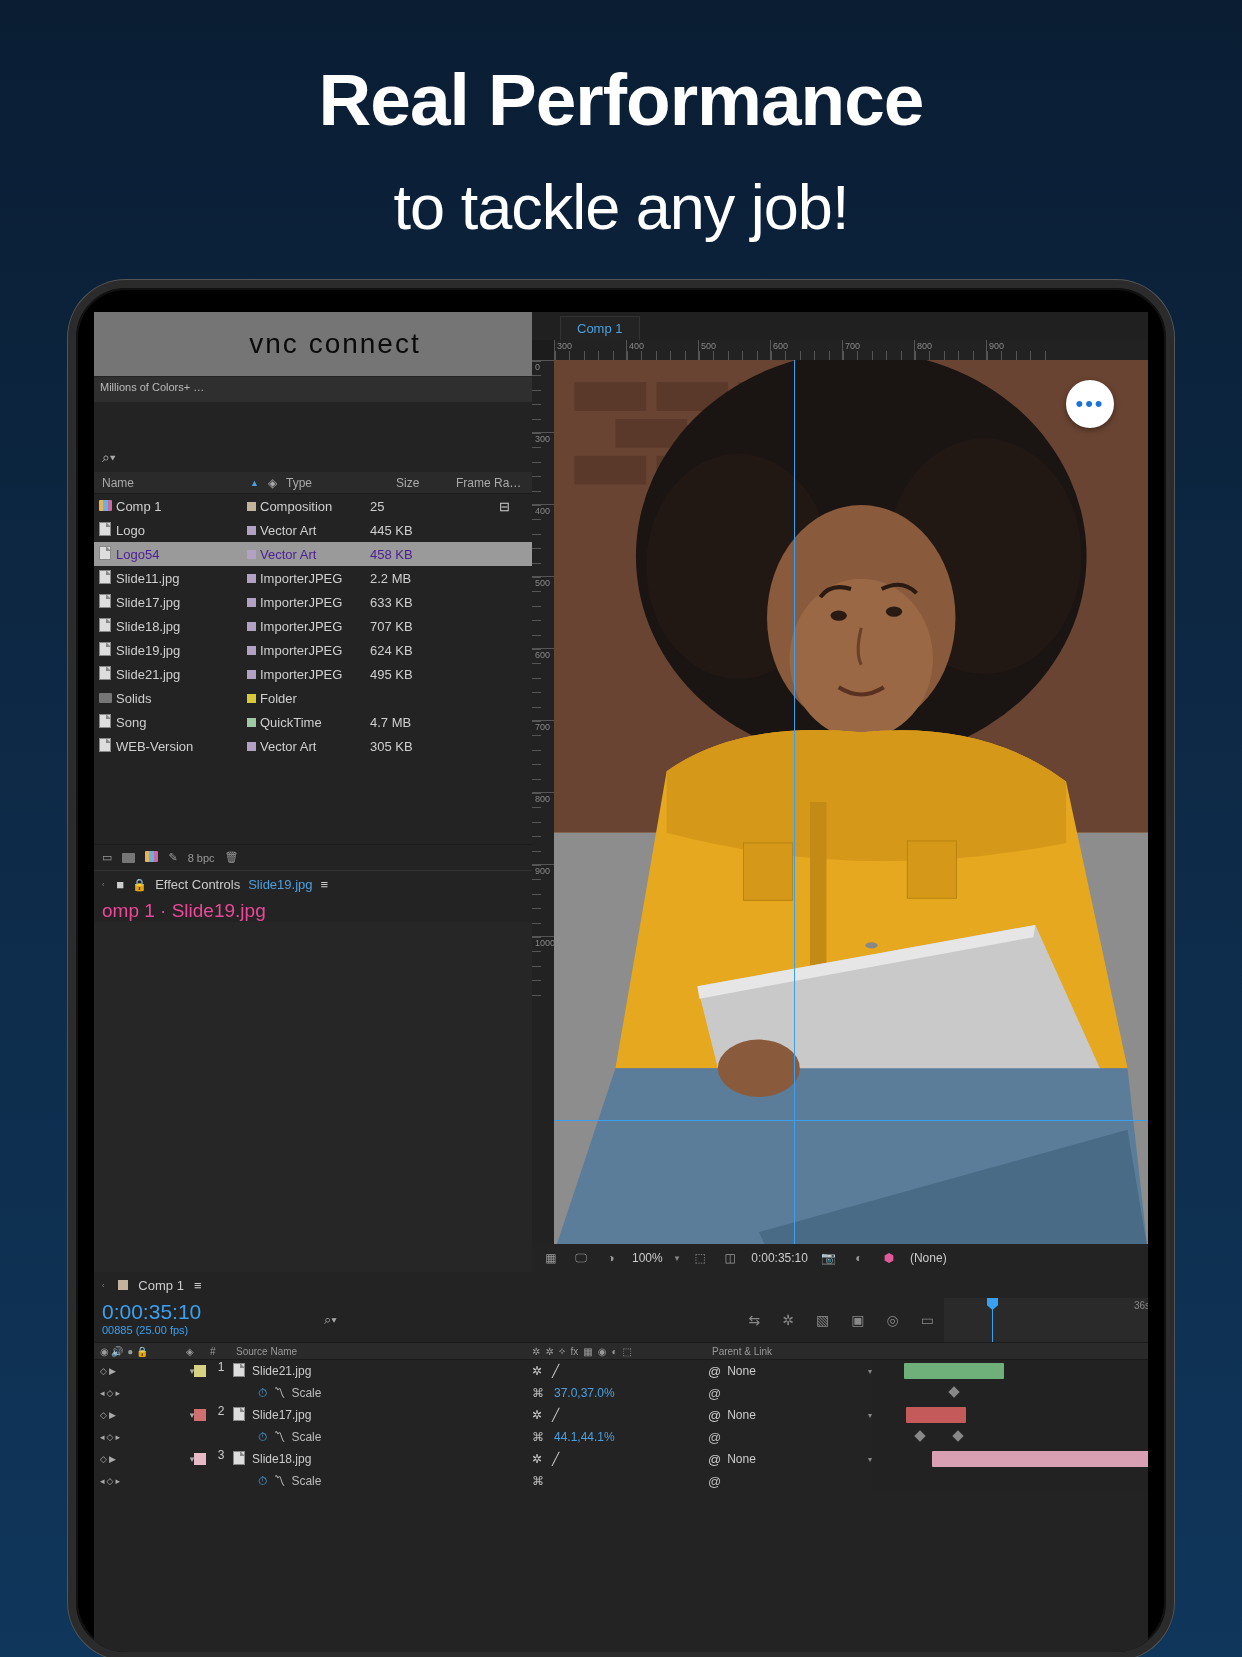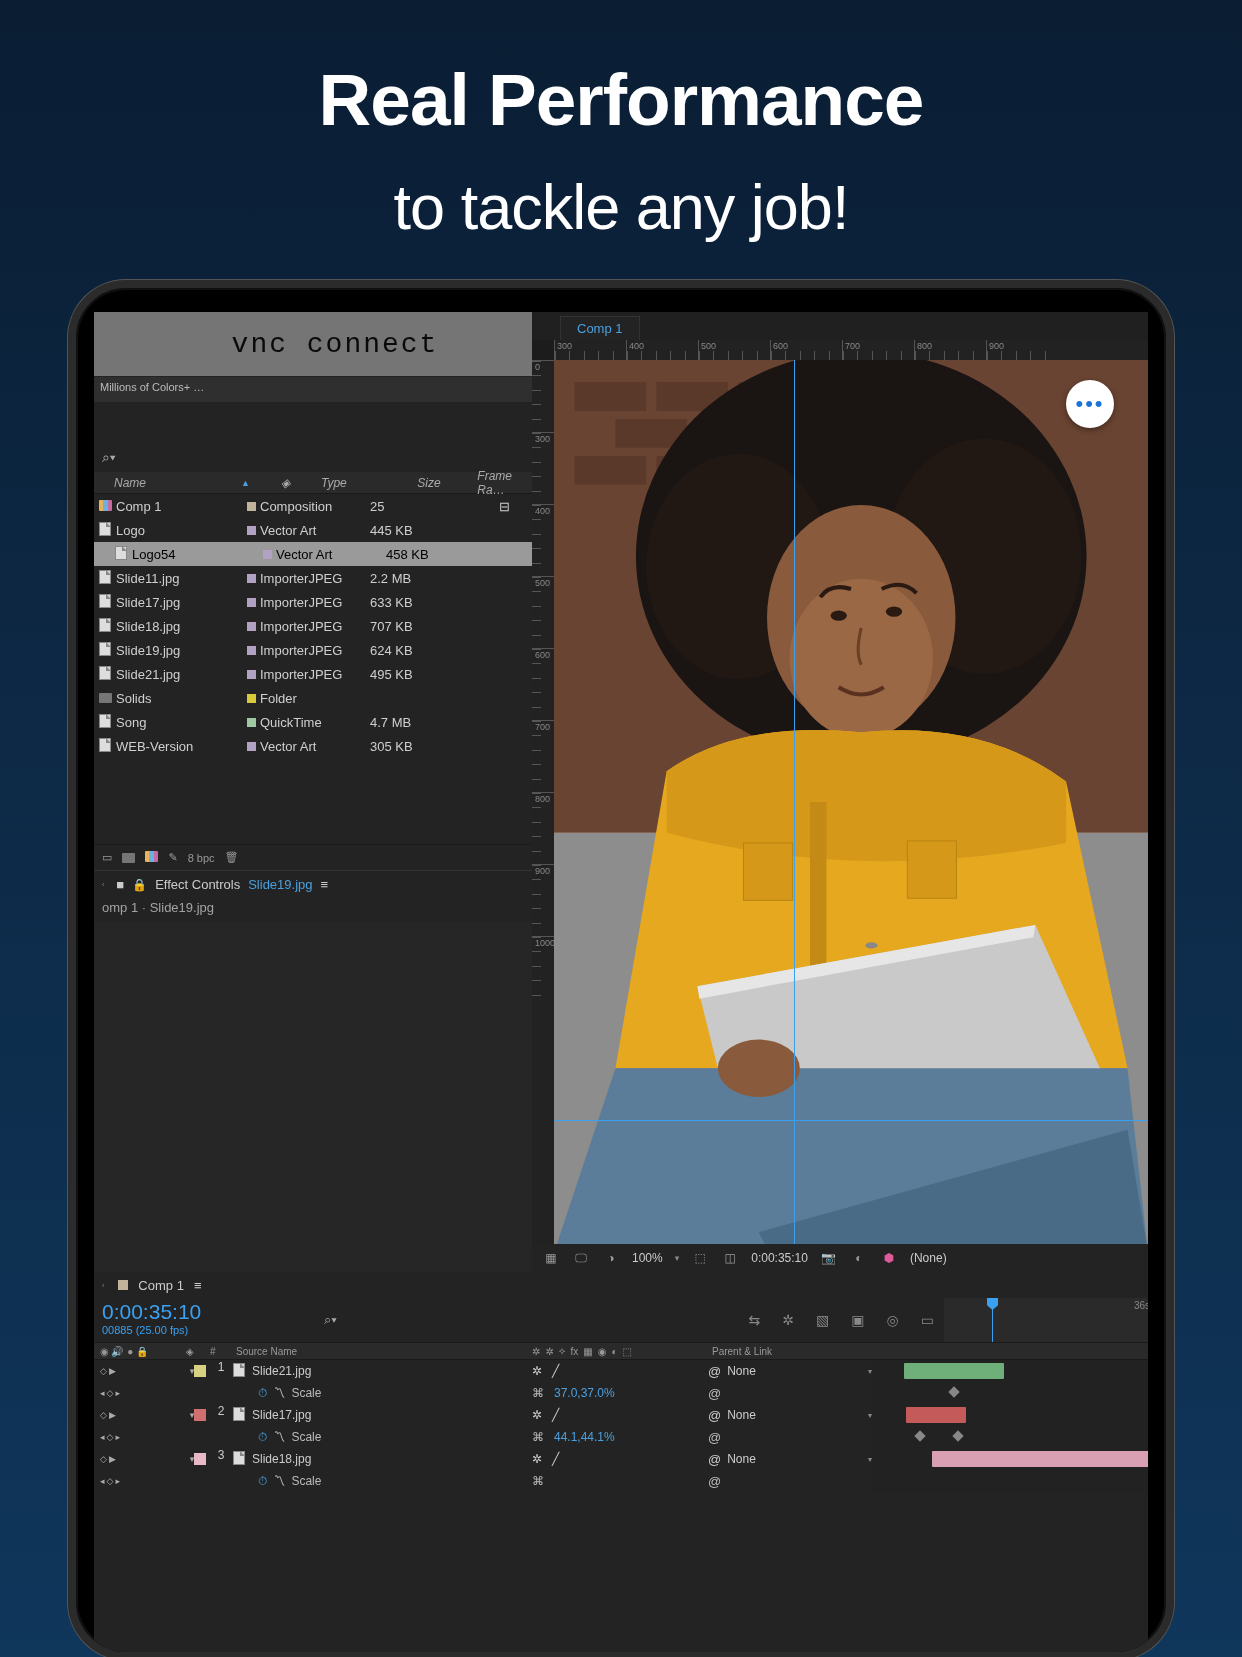--- a/index.html
+++ b/index.html
@@ -40,49 +40,49 @@
     position: absolute;
     top: 24px; left: 18px; right: 18px; bottom: 0;
     background: #1c1c1c;
     display: flex; flex-direction: column;
     overflow: hidden;
   }
   .ae-top { display:flex; height: 960px; }
   .ae-left { width: 438px; background:#232323; display:flex; flex-direction:column; }
   .logo-area { height:64px; background:#6c6c6c; display:flex; }
   .logo-box { flex:1; background:#757575; display:flex; align-items:center; justify-content:center; color:#000; position:relative; overflow:hidden;}
-  .logo-text { font-family: Liberation Mono, monospace; font-size:28px; letter-spacing:2px; font-weight:300; color:#0a0a0a;margin-left:44px;}
+  .logo-text { font-family: Liberation Sans, sans-serif; font-size:28px; letter-spacing:2px; font-weight:300; color:#0a0a0a;margin-left:44px;}
   .logo-meta { width:150px; background:#2f2f2f; font-size:11px; color:#bbb; padding:4px 6px; line-height:1.4;}
   .logo-meta2 { height:26px; background:#2f2f2f; font-size:11px; color:#bbb; padding:4px 6px; border-top:1px solid #232323;}
   .search-row { height:70px; background:#232323; display:flex; align-items:flex-end; padding:0 8px 6px 8px;}
   .search-ico { font-size:14px; color:#aaa; }
   .proj-header { height:22px; background:#2a2a2a; display:flex; align-items:center; font-size:12px; color:#aaa; border-bottom:1px solid #1a1a1a;}
-  .proj-header > div { padding:0 20px;font-style:italic; }
+  .proj-header > div { padding:0 8px; }
   .ph-name { width:148px; display:flex; align-items:center; }
   .ph-arrow { width:18px; color:#4aa0df; font-size:9px;}
   .ph-tag { width:18px;}
   .ph-type { width:110px;}
   .ph-size { width:60px;}
   .ph-fr { flex:1;}
   .proj-body { flex:1; overflow:hidden;}
   .proj-row { height:24px; display:flex; align-items:center; font-size:13px; color:#cfcfcf;}
-  .proj-row.sel { background:#9a9a9a; color:#000000;padding-left:16px;}
+  .proj-row.sel { background:#9a9a9a; color:#4c1d95;}
   .pr-icon { width:22px; text-align:center; font-size:11px;}
   .pr-name { width:126px; overflow:hidden; white-space:nowrap; text-overflow:ellipsis;}
   .pr-swatch { width:18px; display:flex; align-items:center; justify-content:center;}
   .sw { width:9px; height:9px;}
   .pr-type { width:110px;}
   .pr-size { width:60px;}
   .pr-fr { flex:1; text-align:right; padding-right:22px;}
   .proj-footer { height:26px; background:#232323; display:flex; align-items:center; gap:10px; padding:0 8px; color:#999; font-size:11px; border-top:1px solid #1b1b1b;}
   .pf-gap { flex:1;}
   .effect-tab { height:28px; background:#232323; display:flex; align-items:center; gap:8px; padding:0 8px; font-size:13px; color:#ccc; border-top:1px solid #323232;}
   .effect-tab .link { color:#4aa0df;}
   .lock-ico { font-size:12px; }
-  .effect-sub { height:24px; background:#232323; font-size:13px; color:#a3a3a3; padding:2px 8px;}
+  .effect-sub { height:24px; background:#232323; font-size:19px; color:#ec4899; padding:2px 8px;}
   .effect-body { flex:1; background:#262626;}
   
   .ae-right { flex:1; background:#1f1f1f; display:flex; flex-direction:column; position:relative;}
   .comp-tab-row { height:28px; background:#202020; display:flex; align-items:flex-end;}
   .comp-tab-spacer { width:28px;}
   .comp-tab { height:24px; padding:4px 16px 0 16px; background:#232323; color:#4aa0df; font-size:13px; border:1px solid #333; border-bottom:none;}
   .comp-ruler-area { flex:1; position:relative; background:#1c1c1c;}
   .ruler-h { position:absolute; top:0; left:22px; right:0; height:20px; background:#222; display:flex; font-size:9px; color:#888; overflow:hidden;}
   .ruler-h .tick { width:72px; border-left:1px solid #555; position:relative;}
   .ruler-h .tick span { position:absolute; top:1px; left:2px;}

